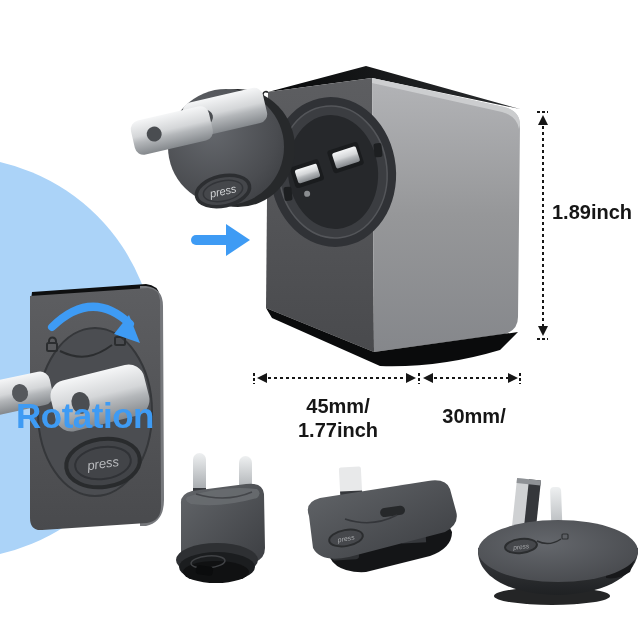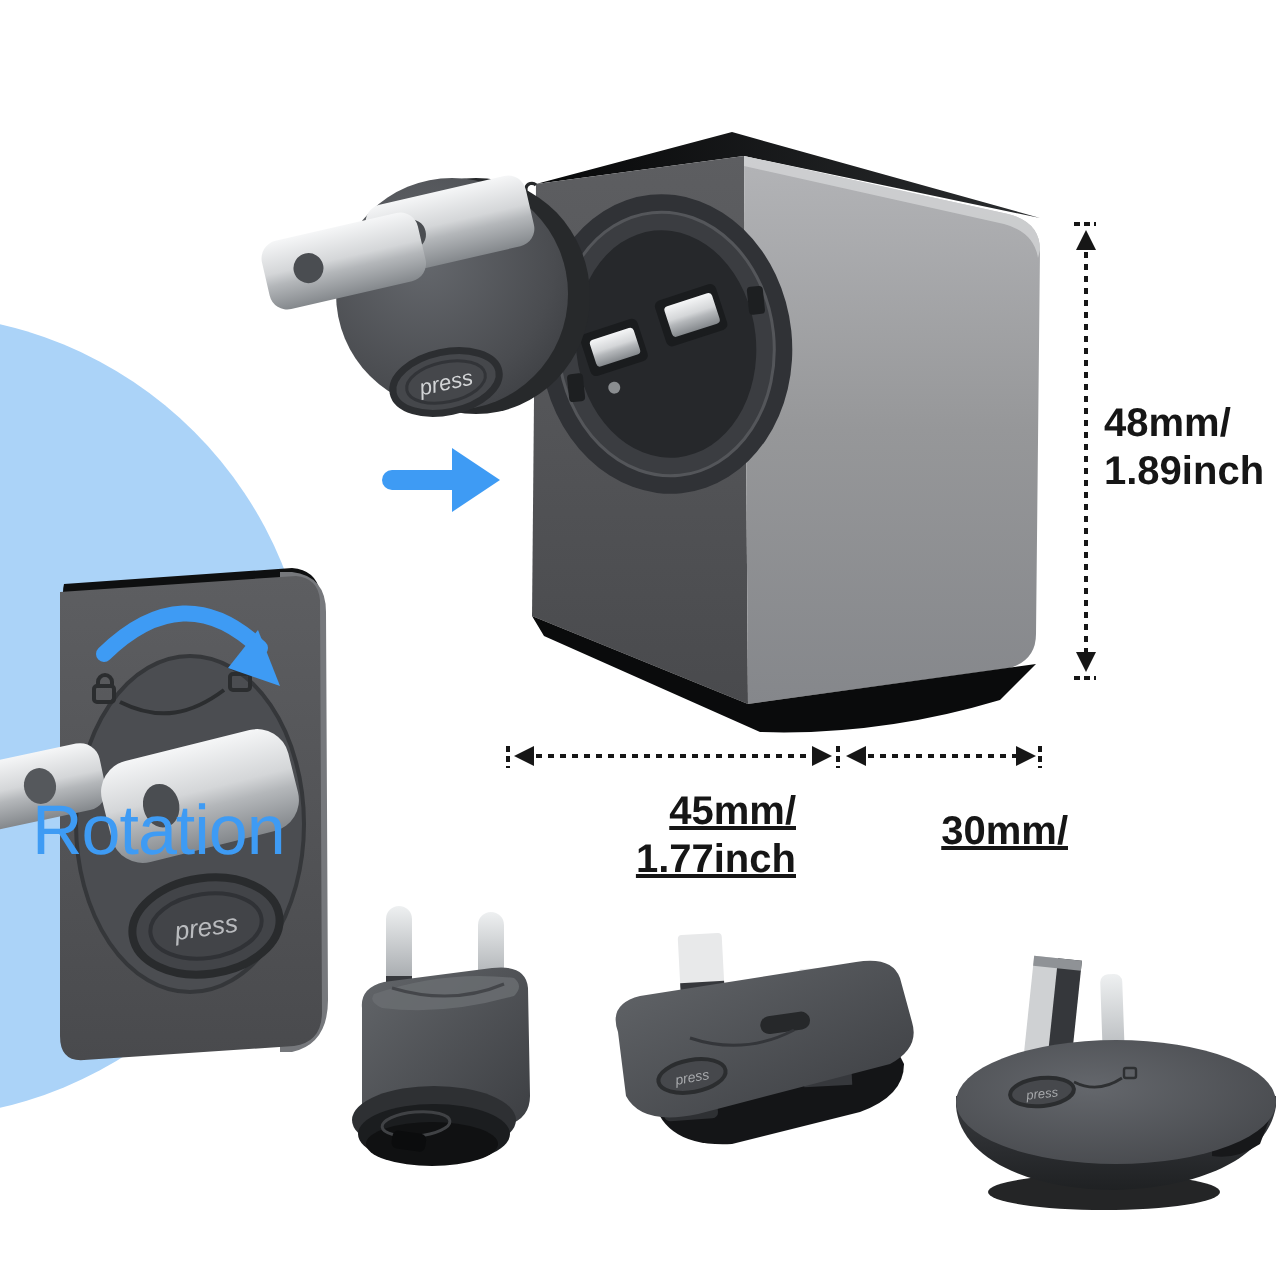--- a/index.html
+++ b/index.html
@@ -13,27 +13,27 @@
   html,body{background:#fff;}
   .canvas{
     position:relative;width:640px;height:640px;background:#ffffff;overflow:hidden;
     font-family:"Liberation Sans", sans-serif;
   }
   .artwork{position:absolute;left:0;top:0;width:640px;height:640px;}
   svg text{font-family:"Liberation Sans", sans-serif;}
 
   .rotation-label{
     position:absolute;left:16px;top:396px;
-    font-size:35px;font-weight:400;letter-spacing:-0.5px;
+    font-size:35px;font-weight:700;letter-spacing:-0.5px;
     color:var(--accent-blue);
   }
 
   
   .dim-label{position:absolute;color:var(--ink);font-weight:700;font-size:20px;line-height:24px;}
-  .dim-label.centered{text-align:right;text-decoration:underline;}
+  .dim-label.centered{text-align:center;}
   .dash-h{position:absolute;height:2px;background:repeating-linear-gradient(90deg,var(--ink) 0 3px,transparent 3px 6px);}
   .dash-v{position:absolute;width:2px;background:repeating-linear-gradient(180deg,var(--ink) 0 3px,transparent 3px 6px);}
   .tick-v{position:absolute;width:2px;height:11px;background:repeating-linear-gradient(180deg,var(--ink) 0 3px,transparent 3px 5px);}
   .tick-h{position:absolute;width:11px;height:2px;background:repeating-linear-gradient(90deg,var(--ink) 0 3px,transparent 3px 5px);}
   .arr{position:absolute;width:0;height:0;}
   .arr.left {border-top:5px solid transparent;border-bottom:5px solid transparent;border-right:10px solid var(--ink);}
   .arr.right{border-top:5px solid transparent;border-bottom:5px solid transparent;border-left:10px solid var(--ink);}
   .arr.up   {border-left:5px solid transparent;border-right:5px solid transparent;border-bottom:10px solid var(--ink);}
   .arr.down {border-left:5px solid transparent;border-right:5px solid transparent;border-top:10px solid var(--ink);}
 
@@ -267,21 +267,20 @@
 
   <div class="rotation-label">Rotation</div>
 
   <div>
     <div class="tick-h" style="left:537px;top:111px;"></div>
     <div class="arr up" style="left:538px;top:115px;"></div>
     <div class="dash-v" style="left:542px;top:126px;height:200px;"></div>
     <div class="arr down" style="left:538px;top:326px;"></div>
     <div class="tick-h" style="left:537px;top:338px;"></div>
     <div class="dim-label" style="left:552px;top:200px;">
-      <div>48mm/</div>
       <div>1.89inch</div>
     </div>
   </div>
 
   <div>
     <div class="tick-v" style="left:253px;top:373px;"></div>
     <div class="arr left" style="left:257px;top:373px;"></div>
     <div class="dash-h" style="left:268px;top:377px;width:138px;"></div>
     <div class="arr right" style="left:406px;top:373px;"></div>
     <div class="tick-v" style="left:418px;top:373px;"></div>

